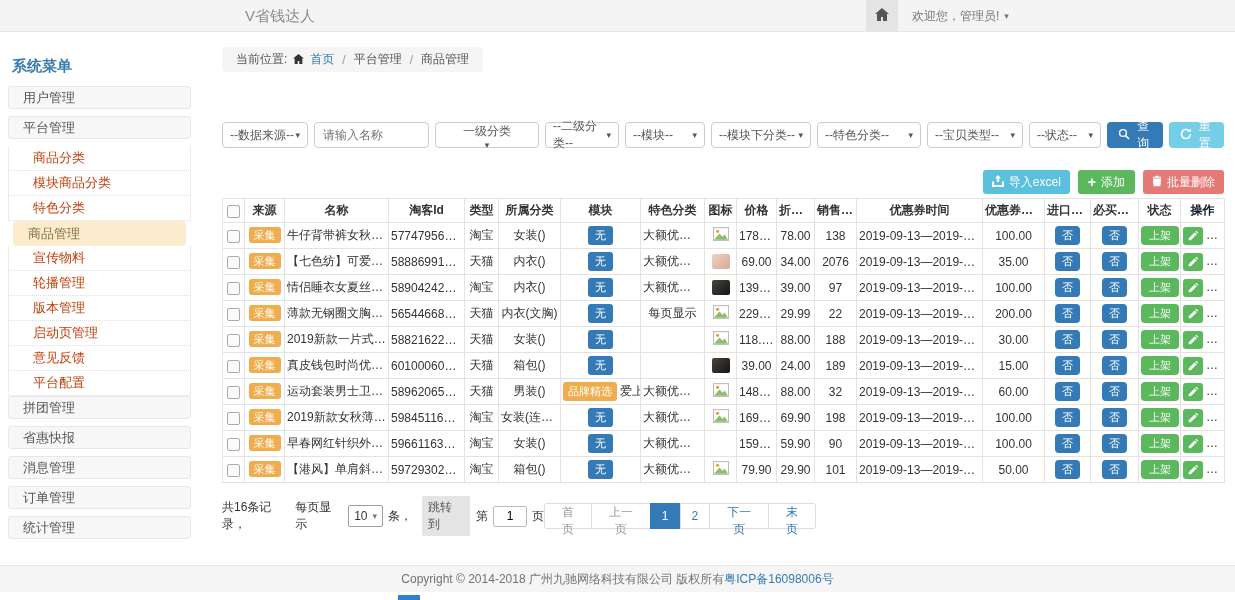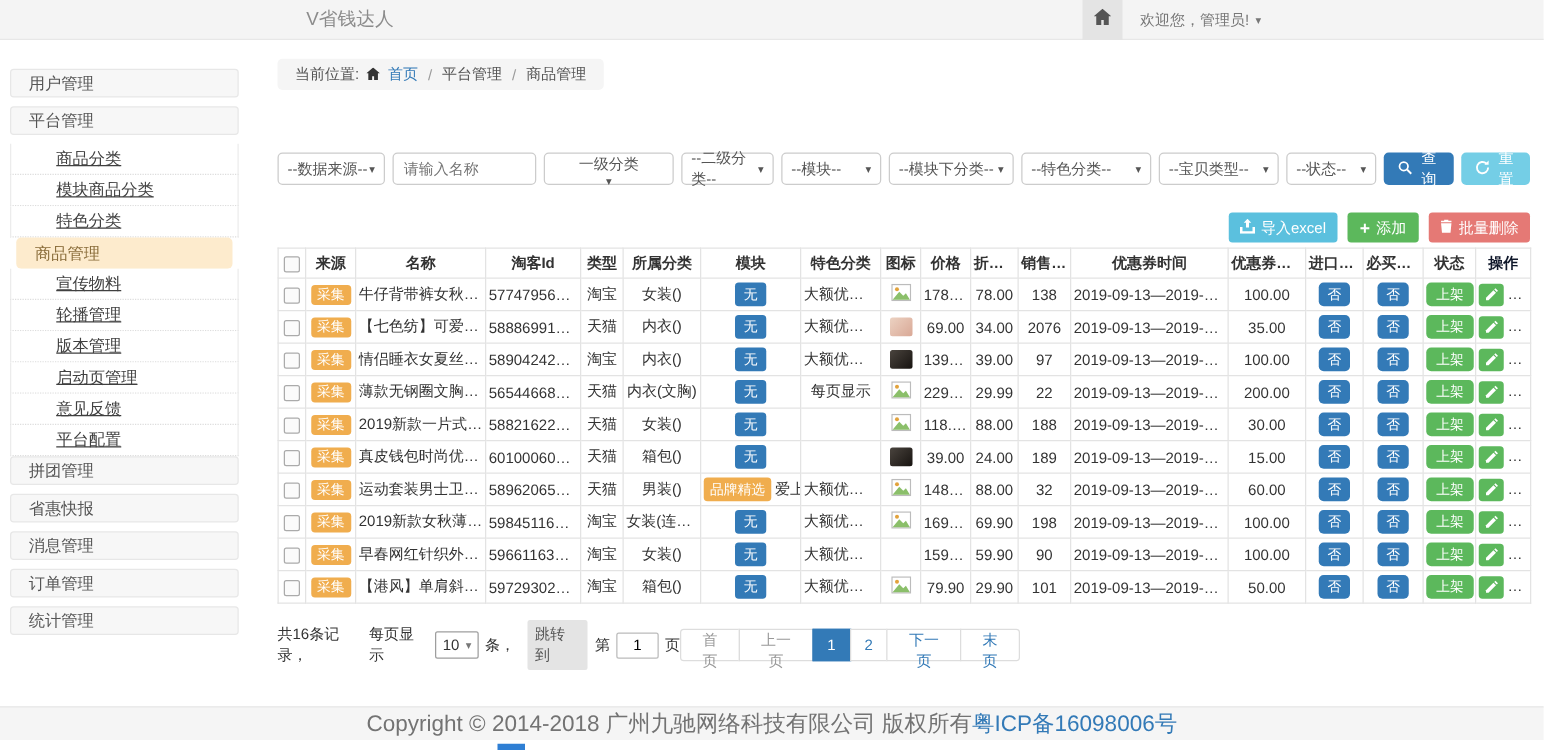--- a/index.html
+++ b/index.html
@@ -18,23 +18,23 @@
   .welcome { margin-left:14px; font-size:12px; color:#777; display:flex; align-items:center; gap:5px; cursor:pointer; }
   .caret { font-size:9px; color:#777; }
 
   
   .sidebar { position:absolute; left:8px; top:55px; width:183px; }
   .sidebar-title { font-size:15px; font-weight:bold; color:#3a7cab; padding:2px 4px 10px 4px; }
   .sidebar ul { list-style:none; }
   .side-group, .side-group-partial { height:23px; line-height:21px; padding:0 14px;
     margin-bottom:7px; background:#f7f7f7; border:1px solid #e7e7e7; border-radius:3px;
     font-size:13px; color:#555; cursor:pointer; }
-  .side-link { height:25px; line-height:24px; padding:0 36px; background:#fff;
+  .side-link { height:25px; line-height:24px; padding:0 24px; background:#fff;
     border-left:1px solid #ececec; border-right:1px solid #ececec;
-    border-bottom:1px dotted #ddd; font-size:13px; color:#404040; cursor:pointer;text-decoration:underline; }
+    border-bottom:1px dotted #ddd; font-size:13px; color:#c2410c; cursor:pointer; }
   .side-link:last-of-type { margin-bottom:0; }
   .side-active { height:25px; line-height:25px; margin:0 5px; padding:0 15px;
     background:#fdebcd; border-radius:4px; font-size:13px; color:#8a6d3b; cursor:pointer; }
 
   
   .main { position:absolute; left:222px; top:47px; width:1002px; }
   .breadcrumb { display:inline-flex; align-items:center; gap:6px; background:#f5f5f5;
     border-radius:4px; padding:4px 14px; font-size:12px; color:#555; margin-bottom:13px; }
   .breadcrumb a { color:#337ab7; text-decoration:none; cursor:pointer; }
   .breadcrumb .sep { color:#9a9a9a; padding:0 2px; }
@@ -91,21 +91,21 @@
   .pbtn { height:26px; padding:0 11px; background:#fff; border:1px solid #ddd; color:#337ab7;
     font-size:12px; cursor:pointer; margin-left:-1px; }
   .pbtn:first-child { border-radius:3px 0 0 3px; margin-left:0; }
   .pbtn:last-child { border-radius:0 3px 3px 0; }
   .pbtn.active { background:#337ab7; border-color:#337ab7; color:#fff; }
   .pbtn.muted { color:#999; }
 
   
   .footer { position:absolute; left:0; top:565px; width:100%; height:27px; background:#f5f5f5;
     border-top:1px solid #e7e7e7; z-index:5; text-align:center; line-height:27px;
-    font-size:18px; color:#737373; }
+    font-size:12px; color:#737373; }
   .footer a { color:#337ab7; text-decoration:none; cursor:pointer; }
   .bottom-strip { position:absolute; left:398px; top:595px; width:22px; height:5px;
     background:#2f7fd4; z-index:6; }
 </style>
 </head>
 <body>
 
 <div class="page">
 
   <header class="topbar">
@@ -119,20 +119,21 @@
         </span>
       </div>
       <div class="welcome">
         <span>欢迎您，管理员!</span>
         <span class="caret">▾</span>
       </div>
     </div>
   </header>
 
   <aside class="sidebar">
+    <div class="sidebar-title">系统菜单</div>
     <ul id="sidebar-menu">
         <li class="side-group">用户管理</li>
         <li class="side-group">平台管理</li>
         <li class="side-link">商品分类</li>
         <li class="side-link">模块商品分类</li>
         <li class="side-link">特色分类</li>
         <li class="side-active">商品管理</li>
         <li class="side-link">宣传物料</li>
         <li class="side-link">轮播管理</li>
         <li class="side-link">版本管理</li>

